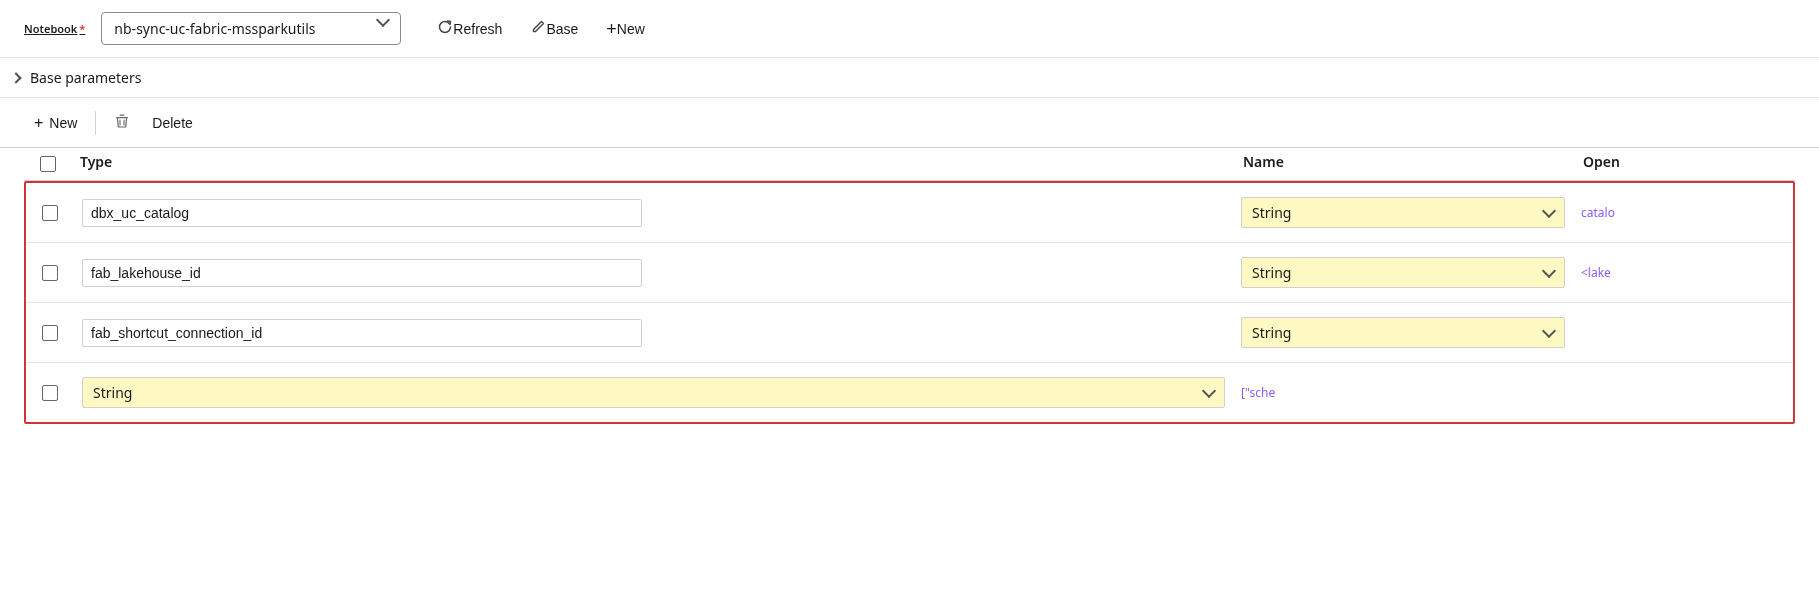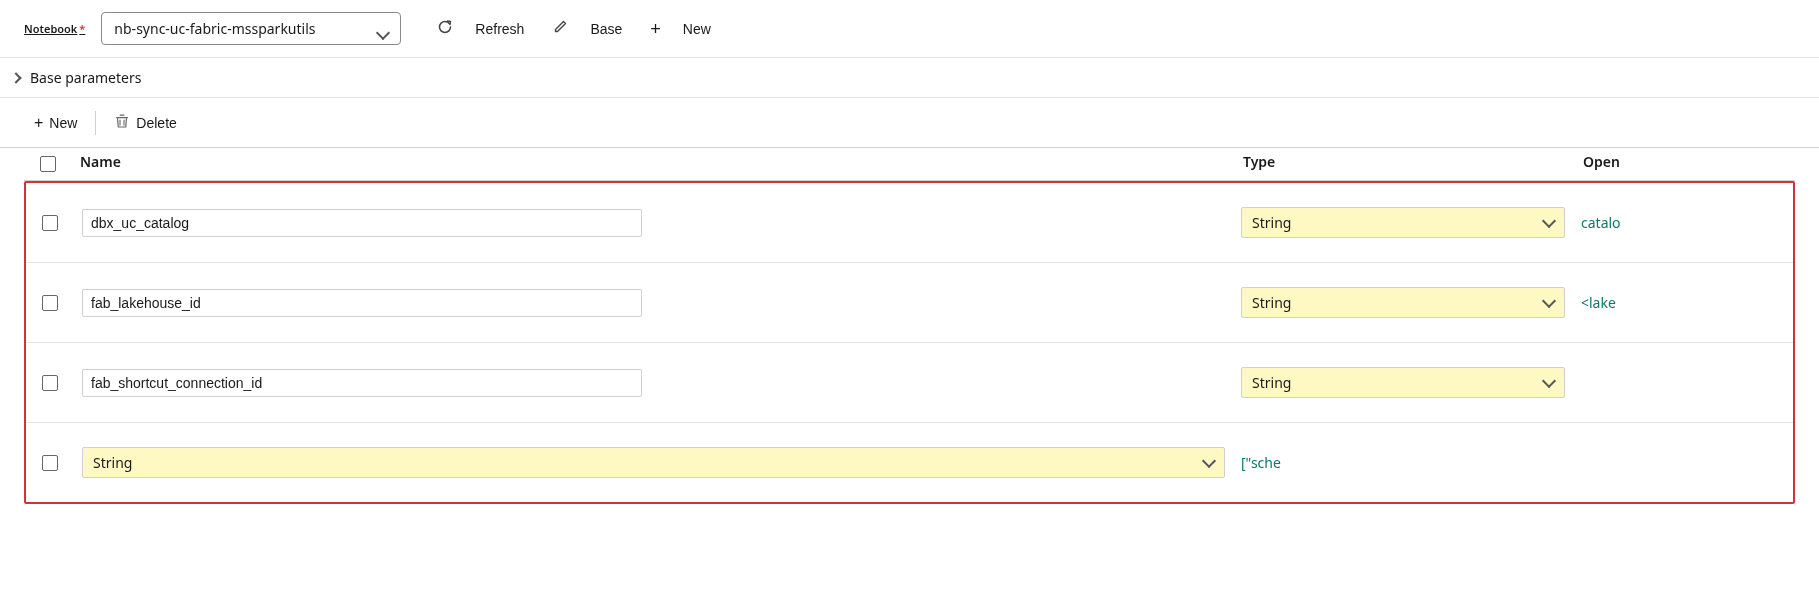--- a/index.html
+++ b/index.html
@@ -25,21 +25,21 @@
       text-decoration: underline;
     }
 
     .notebook-label .required {
       color: #d13438;
       margin-left: 2px;
     }
 
     .dropdown-select {
       display: flex;
-      align-items: flex-end;
+      align-items: flex-start;
       border: 1px solid #8a8a8a;
       border-radius: 4px;
       padding: 6px 12px;
       min-width: 300px;
       background: #fff;
       cursor: pointer;
       justify-content: space-between;
     }
 
     .dropdown-select span {
@@ -60,21 +60,21 @@
     .toolbar-actions {
       display: flex;
       align-items: center;
       gap: 4px;
       margin-left: 8px;
     }
 
     .toolbar-btn {
       display: flex;
       align-items: center;
-      gap: 22px;
+      gap: 0;
       padding: 6px 12px;
       background: transparent;
       border: none;
       cursor: pointer;
       font-size: 14px;
       color: #1a1a1a;
       border-radius: 4px;
     }
 
     .icon-plus {
@@ -127,21 +127,21 @@
     .divider-v {
       width: 1px;
       height: 24px;
       background: #d0d0d0;
       margin: 0 8px;
     }
 
     .delete-btn {
       display: flex;
       align-items: center;
-      gap: 6px;
+      gap: 22px;
       padding: 5px 10px;
       background: transparent;
       border: none;
       cursor: pointer;
       font-size: 14px;
       color: #1a1a1a;
       border-radius: 4px;
     }
 
     .table-container {
@@ -157,21 +157,21 @@
     .table-body {
       border: 2px solid #d13438;
       border-radius: 2px;
     }
 
     .table-row {
       display: grid;
       grid-template-columns: 48px 1fr 340px 220px;
       border-bottom: 1px solid #e5e5e5;
       align-items: center;
-      padding: 20px 0;
+      padding: 10px 0;
     }
 
     .table-row:last-child {
       border-bottom: none;
     }
 
     .row-checkbox {
       display: flex;
       justify-content: center;
       align-items: center;
@@ -217,22 +217,22 @@
       cursor: pointer;
       justify-content: space-between;
       font-size: 14px;
     }
 
     .row-value-cell {
       padding: 4px 8px;
       overflow: hidden;
       white-space: nowrap;
       text-overflow: ellipsis;
-      font-size: 14px;
-      color: #0f766e;
+      font-size: 12px;
+      color: #8b5cf6;
     }
 
     .table-header-row {
       display: grid;
       grid-template-columns: 48px 1fr 340px 220px;
       border-bottom: 1px solid #d0d0d0;
     }
 
     .header-checkbox-cell {
       display: flex;
@@ -305,22 +305,22 @@
     <span>Delete</span>
   </button>
 </div>
 
 <div class="table-container">
 
   <div class="table-header-row">
     <div class="header-checkbox-cell">
       <div class="checkbox"></div>
     </div>
+    <div class="table-header-cell">Type</div>
     <div class="table-header-cell">Name</div>
-    <div class="table-header-cell">Type</div>
     <div class="table-header-cell">Open</div>
   </div>
 
   <div class="table-body">
 
     <div class="table-row">
       <div class="row-checkbox">
         <div class="checkbox"></div>
       </div>
       <div class="row-name-cell">

